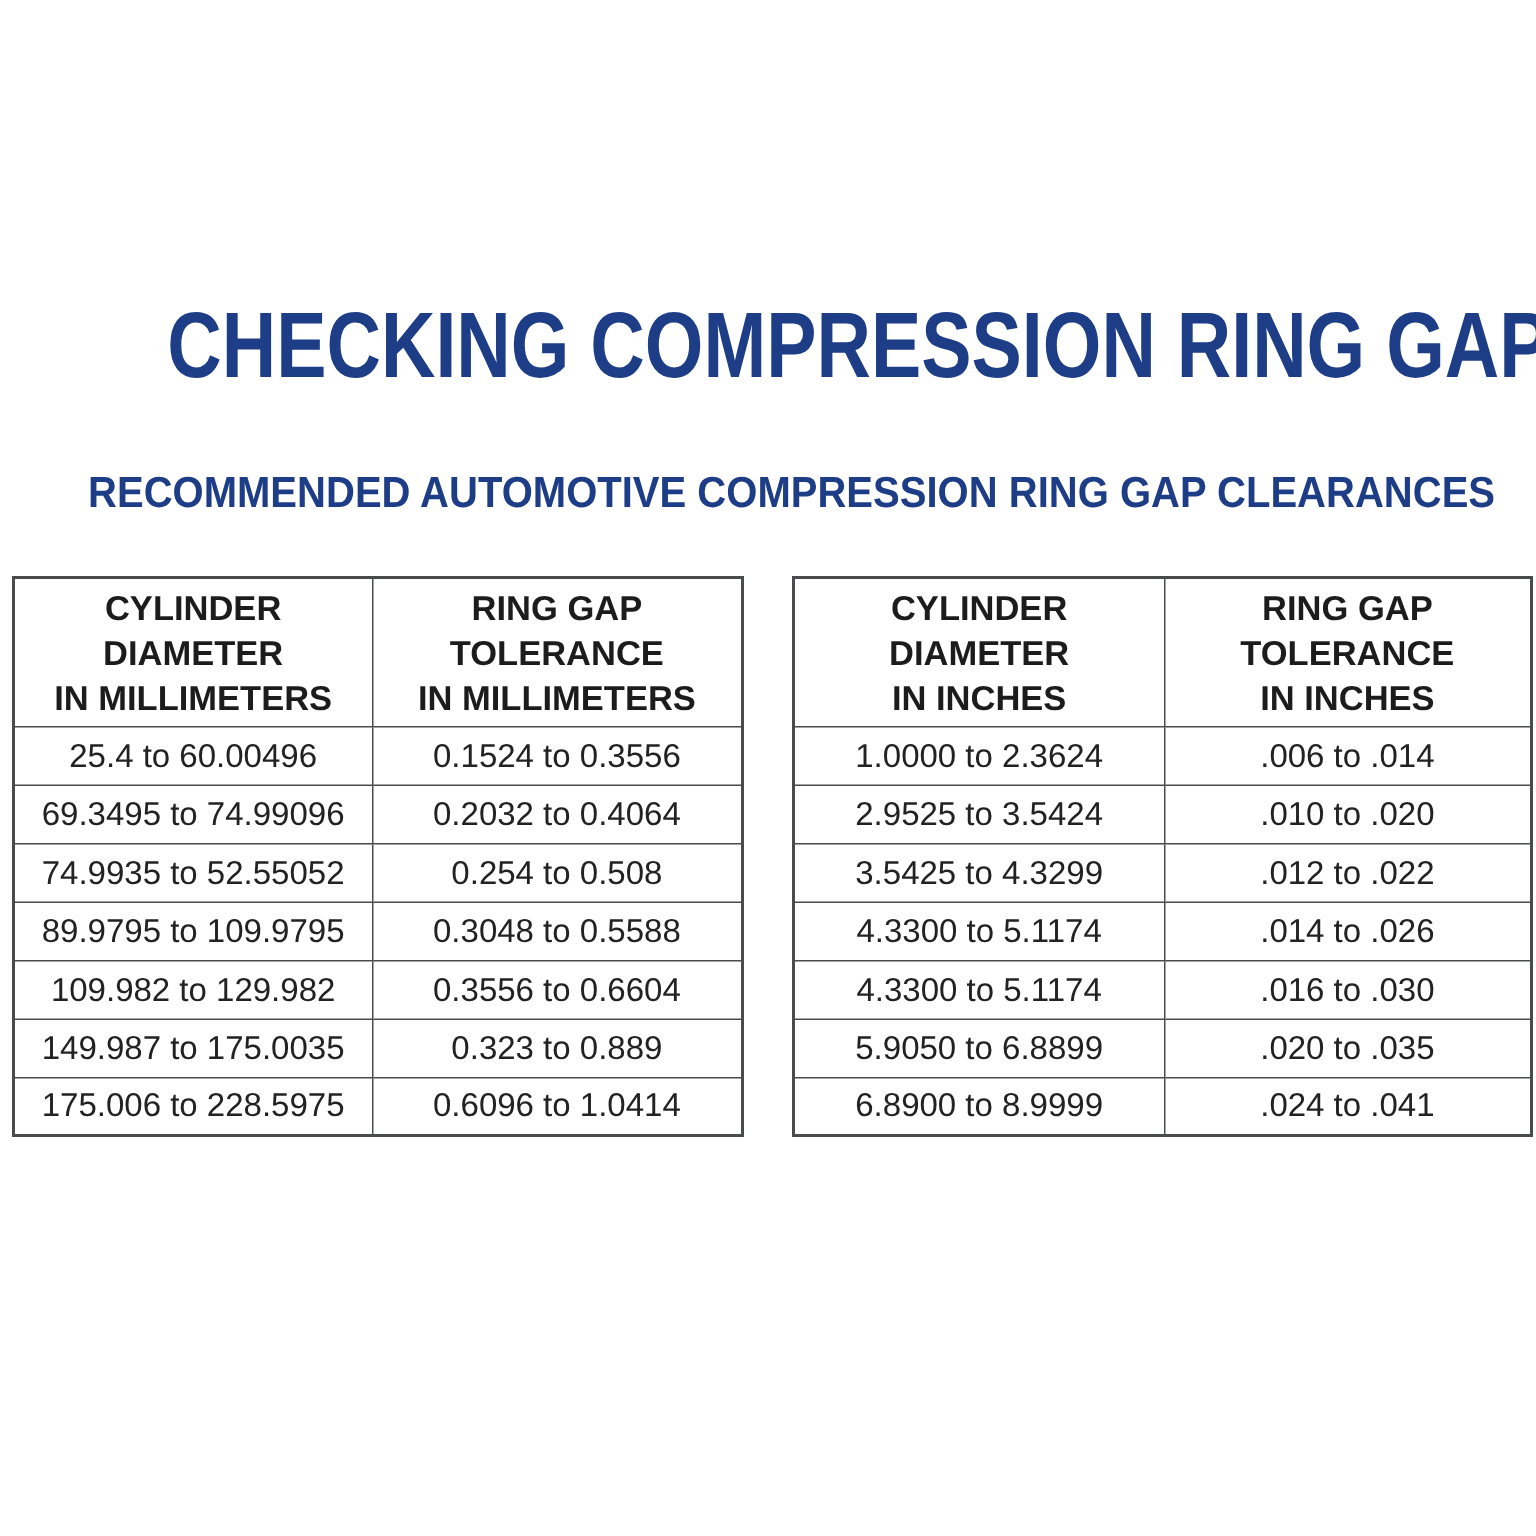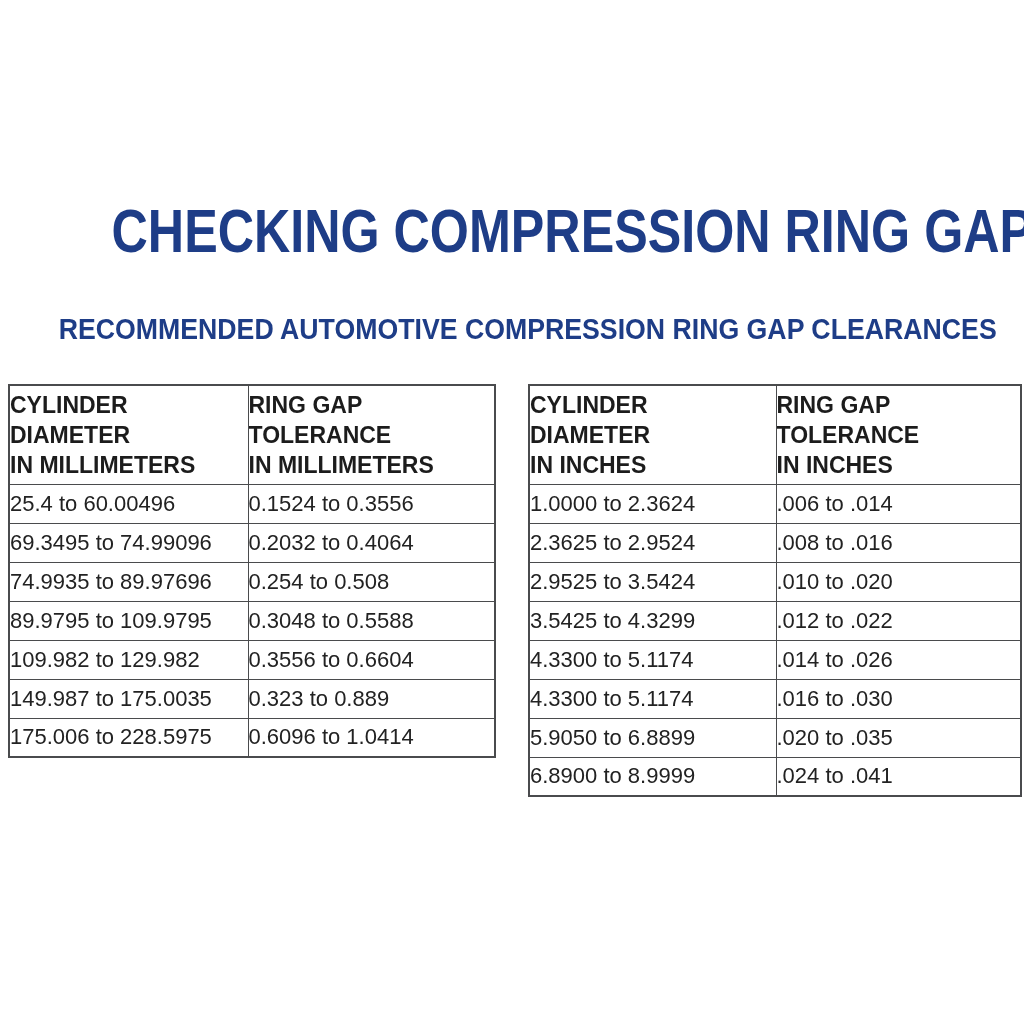--- a/index.html
+++ b/index.html
@@ -64,21 +64,21 @@
     width: 486px;
   }
   table.gap-table.inch {
     left: 528px;
     width: 492px;
   }
   table.gap-table th,
   table.gap-table td {
     border: 1.5px solid #4a4b4d;
     padding: 0;
-    text-align: left;
+    text-align: center;
     vertical-align: middle;
     box-sizing: border-box;
     overflow: hidden;
     white-space: nowrap;
   }
   table.gap-table th {
     height: 99px;
     font-size: 23px;
     line-height: 30px;
     font-weight: bold;
@@ -125,21 +125,21 @@
     <tbody>
       <tr>
         <td>25.4 to 60.00496</td>
         <td>0.1524 to 0.3556</td>
       </tr>
       <tr>
         <td>69.3495 to 74.99096</td>
         <td>0.2032 to 0.4064</td>
       </tr>
       <tr>
-        <td>74.9935 to 89.97696</td>
+        <td>74.9935 to 52.55052</td>
         <td>0.254 to 0.508</td>
       </tr>
       <tr>
         <td>89.9795 to 109.9795</td>
         <td>0.3048 to 0.5588</td>
       </tr>
       <tr>
         <td>109.982 to 129.982</td>
         <td>0.3556 to 0.6604</td>
       </tr>
@@ -172,24 +172,20 @@
           <span class="hdr-line">IN INCHES</span>
         </th>
       </tr>
     </thead>
     <tbody>
       <tr>
         <td>1.0000 to 2.3624</td>
         <td>.006 to .014</td>
       </tr>
       <tr>
-        <td>2.3625 to 2.9524</td>
-        <td>.008 to .016</td>
-      </tr>
-      <tr>
         <td>2.9525 to 3.5424</td>
         <td>.010 to .020</td>
       </tr>
       <tr>
         <td>3.5425 to 4.3299</td>
         <td>.012 to .022</td>
       </tr>
       <tr>
         <td>4.3300 to 5.1174</td>
         <td>.014 to .026</td>

